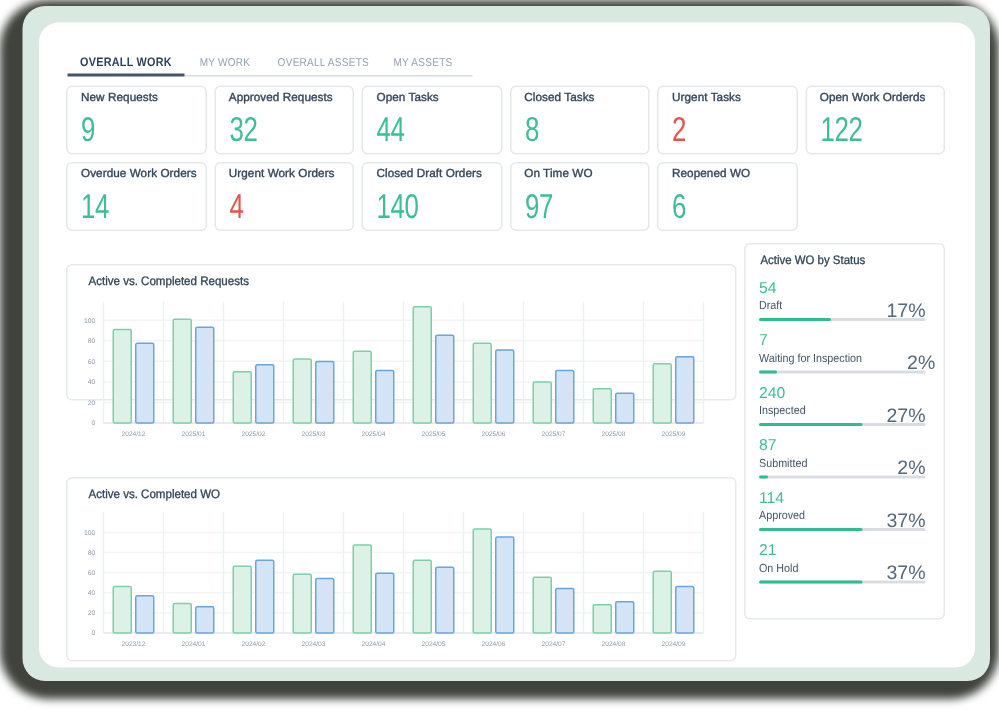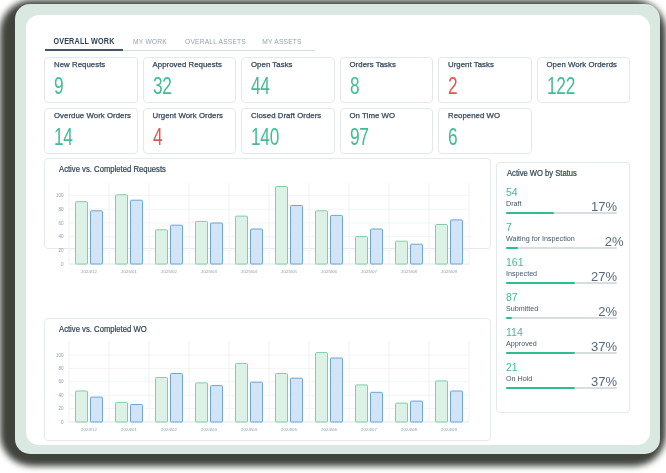--- a/index.html
+++ b/index.html
@@ -45,21 +45,21 @@
       </div>
 <div class="card">
         <div class="clab">Approved Requests</div>
         <div class="cnum g">32</div>
       </div>
 <div class="card">
         <div class="clab">Open Tasks</div>
         <div class="cnum g">44</div>
       </div>
 <div class="card">
-        <div class="clab">Orders Tasks</div>
+        <div class="clab">Closed Tasks</div>
         <div class="cnum g">8</div>
       </div>
 <div class="card">
         <div class="clab">Urgent Tasks</div>
         <div class="cnum r">2</div>
       </div>
 <div class="card">
         <div class="clab">Open Work Orderds</div>
         <div class="cnum g">122</div>
       </div>
@@ -79,21 +79,21 @@
         <div class="clab">On Time WO</div>
         <div class="cnum g">97</div>
       </div>
 <div class="card">
         <div class="clab">Reopened WO</div>
         <div class="cnum g">6</div>
       </div>
 </div>
 </div>
 
-<div class="panel" style="left:44px; top:158px; width:447px; height:91px;">
+<div class="panel" style="left:44px; top:176px; width:447px; height:91px;">
 <div class="ptitle" style="transform:scaleX(0.94);">Active vs. Completed Requests</div>
 <svg width="445" height="119" style="position:absolute;left:0;top:0">
       <line x1="24.0" y1="91.3" x2="424.0" y2="91.3" stroke="#f2f4f6" stroke-width="1"></line>
       <line x1="24.0" y1="77.6" x2="424.0" y2="77.6" stroke="#f2f4f6" stroke-width="1"></line>
       <line x1="24.0" y1="63.9" x2="424.0" y2="63.9" stroke="#f2f4f6" stroke-width="1"></line>
       <line x1="24.0" y1="50.2" x2="424.0" y2="50.2" stroke="#f2f4f6" stroke-width="1"></line>
       <line x1="24.0" y1="36.5" x2="424.0" y2="36.5" stroke="#f2f4f6" stroke-width="1"></line>
       <line x1="24.0" y1="24" x2="24.0" y2="105" stroke="#eef1f4" stroke-width="1"></line>
       <line x1="64.0" y1="24" x2="64.0" y2="105" stroke="#eef1f4" stroke-width="1"></line>
       <line x1="104.0" y1="24" x2="104.0" y2="105" stroke="#eef1f4" stroke-width="1"></line>
@@ -220,21 +220,21 @@
 <div class="enum">7</div>
 <div class="erow">
         <span class="elab">Waiting for Inspection</span>
         <span class="epct">2%</span>
       </div>
 <div class="etrack">
         <div class="efill" style="width:10.5%"></div>
       </div>
 </div>
 <div class="ent" style="top:94px">
-<div class="enum">161</div>
+<div class="enum">240</div>
 <div class="erow">
         <span class="elab">Inspected</span>
         <span class="epct">27%</span>
       </div>
 <div class="etrack">
         <div class="efill" style="width:62%"></div>
       </div>
 </div>
 <div class="ent" style="top:129px">
 <div class="enum">87</div>

